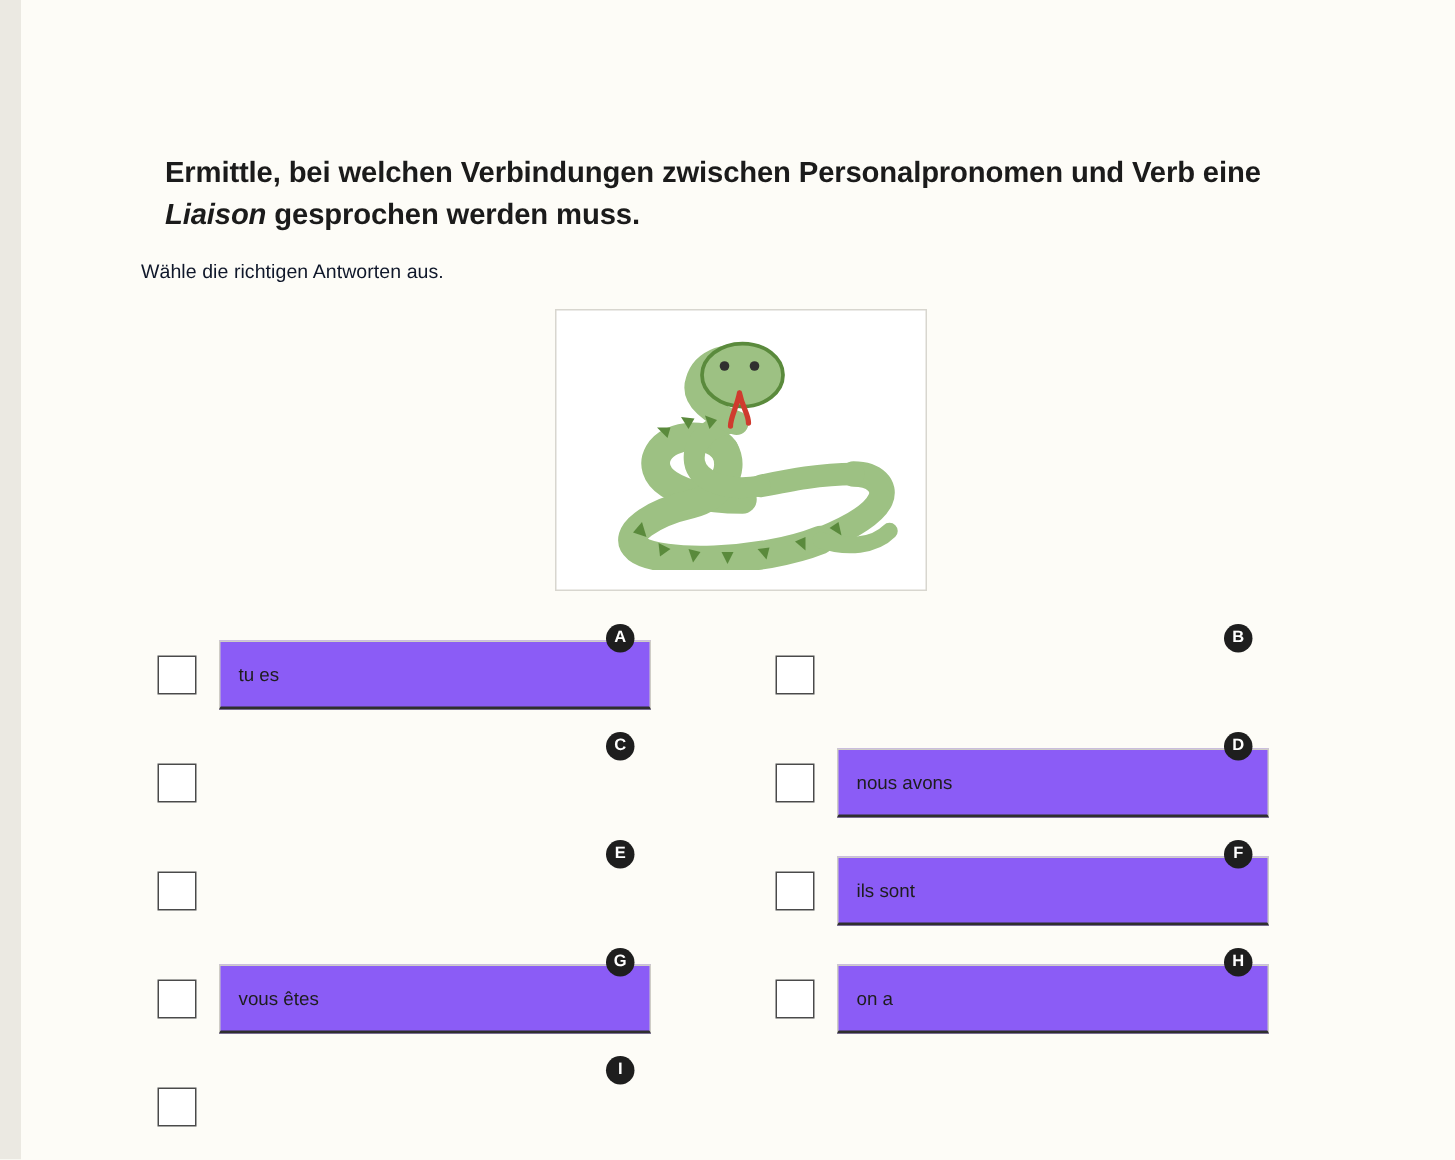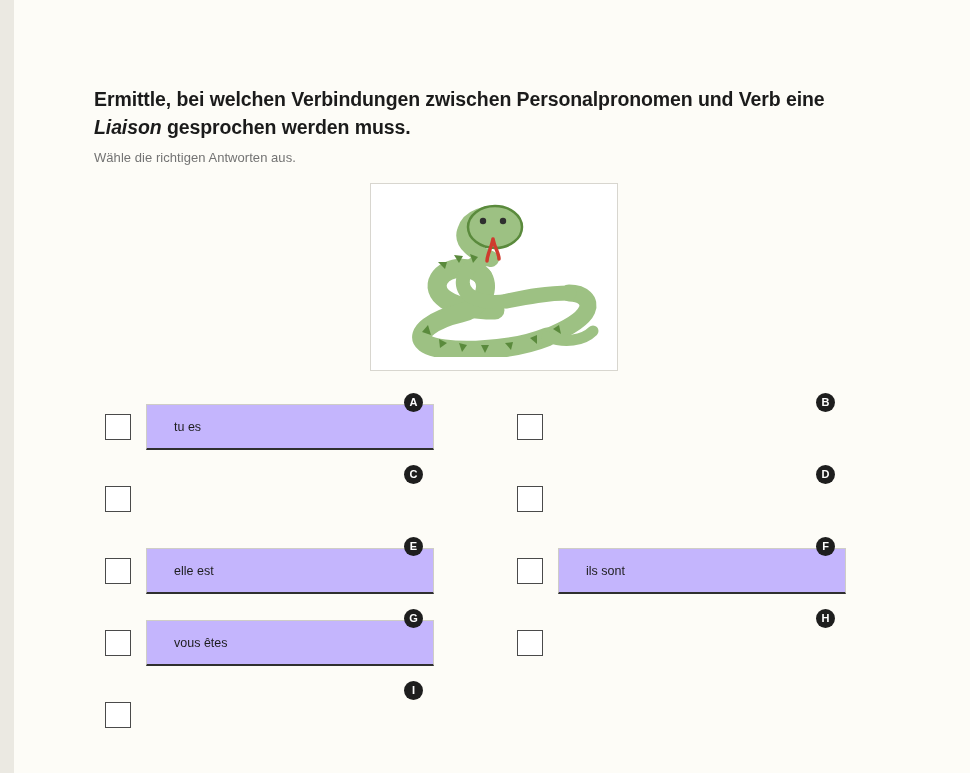--- a/index.html
+++ b/index.html
@@ -31,31 +31,31 @@
     left: 80px;
     top: 86px;
     width: 800px;
   }
   .q-title {
     font-size: 19.5px;
     font-weight: bold;
     color: #1b1b1b;
     line-height: 1.42;
     letter-spacing: -0.1px;
-    margin: 0;
+    margin: 16px;
     max-width: 775px;
   }
   .q-title .ital {
     font-style: italic;
     font-weight: bold;
   }
   .q-sub {
     margin-top: 9px;
     font-size: 13px;
-    color: #737373;
+    color: #0f172a;
     letter-spacing: 0.05px;
   }
   .image-wrap {
     margin-top: 18px;
     width: 100%;
     display: flex;
     justify-content: center;
   }
   .image-box {
     width: 248px;
@@ -94,27 +94,27 @@
     background: #ffffff;
     box-sizing: border-box;
     cursor: pointer;
   }
   .opt-field {
     position: absolute;
     left: 52px;
     top: 11px;
     width: 288px;
     height: 46px;
-    background: #c4b5fd;
+    background: #8b5cf6;
     border: 1px solid #cfcdc6;
     border-bottom: 2px solid #2f2f2f;
     box-sizing: border-box;
     display: flex;
     align-items: center;
-    padding-left: 27px;
+    padding-left: 12px;
     font-size: 12.5px;
     color: #1d1d1d;
     cursor: pointer;
   }
   .opt-badge {
     position: absolute;
     left: 310px;
     top: 0px;
     width: 19px;
     height: 19px;
@@ -188,23 +188,20 @@
           <div class="opt-badge">A</div>
         </div>
 
         <div class="opt-row">
           <div class="opt-checkbox"></div>
           <div class="opt-badge">C</div>
         </div>
 
         <div class="opt-row">
           <div class="opt-checkbox"></div>
-          <div class="opt-field">
-            <span>elle est</span>
-          </div>
           <div class="opt-badge">E</div>
         </div>
 
         <div class="opt-row">
           <div class="opt-checkbox"></div>
           <div class="opt-field">
             <span>vous êtes</span>
           </div>
           <div class="opt-badge">G</div>
         </div>
@@ -218,33 +215,39 @@
 
       <div class="opt-col col-right">
 
         <div class="opt-row">
           <div class="opt-checkbox"></div>
           <div class="opt-badge">B</div>
         </div>
 
         <div class="opt-row">
           <div class="opt-checkbox"></div>
+          <div class="opt-field">
+            <span>nous avons</span>
+          </div>
           <div class="opt-badge">D</div>
         </div>
 
         <div class="opt-row">
           <div class="opt-checkbox"></div>
           <div class="opt-field">
             <span>ils sont</span>
           </div>
           <div class="opt-badge">F</div>
         </div>
 
         <div class="opt-row">
           <div class="opt-checkbox"></div>
+          <div class="opt-field">
+            <span>on a</span>
+          </div>
           <div class="opt-badge">H</div>
         </div>
 
       </div>
 
     </div>
 
   </div>
 </div>
 

